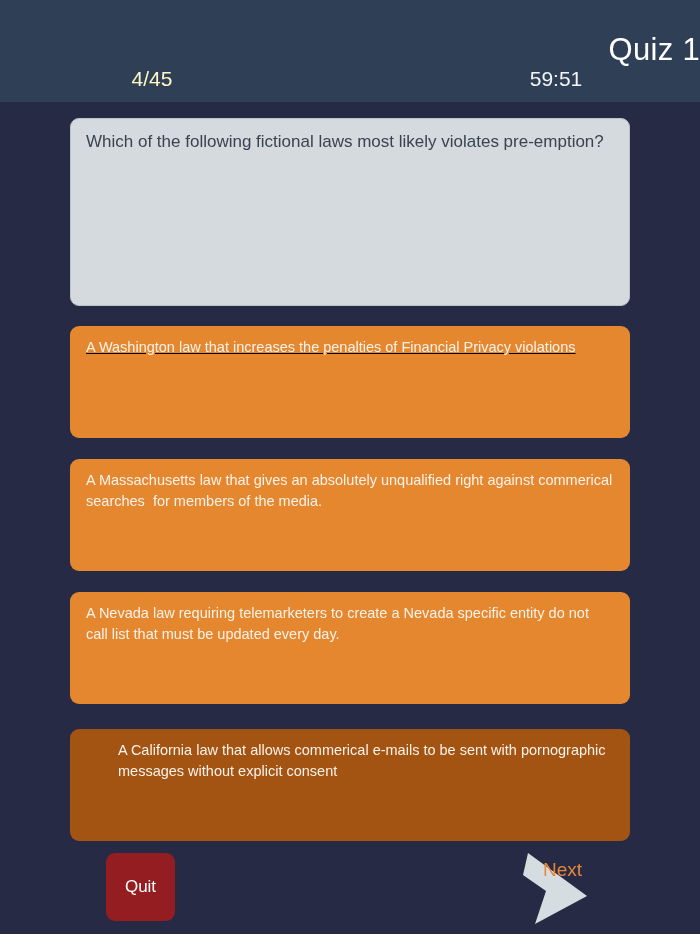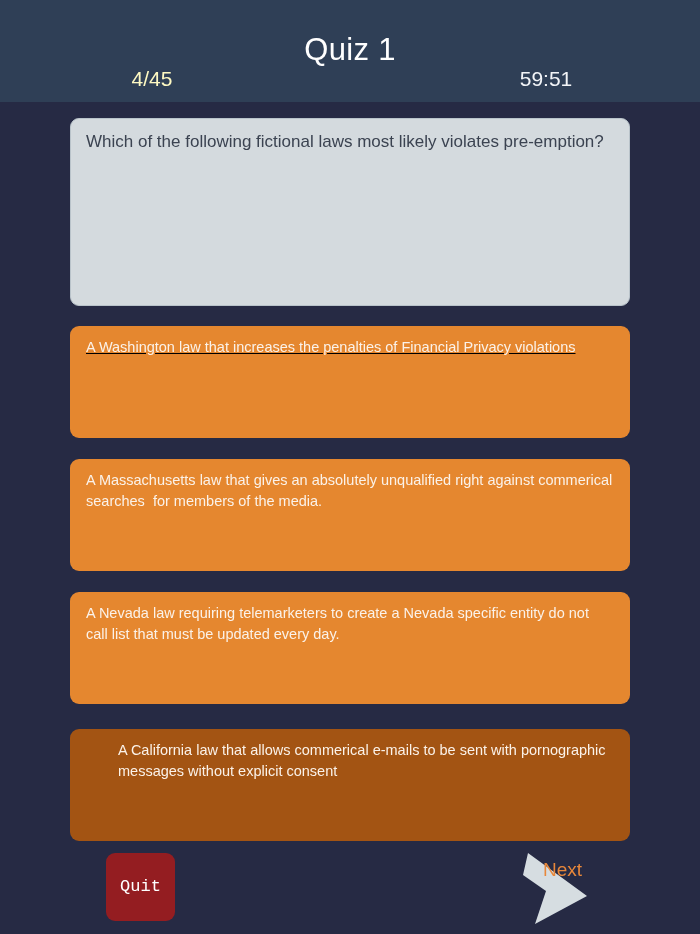--- a/index.html
+++ b/index.html
@@ -22,40 +22,40 @@
     top: 0;
     width: 700px;
     height: 102px;
     background: #2f3f56;
   }
   #quiz-title {
     position: absolute;
     left: 0;
     top: 34px;
     width: 700px;
-    text-align: center;
+    text-align: right;
     color: #ffffff;
     font-size: 31px;
     font-weight: 400;
     letter-spacing: 0.3px;
     line-height: 1;
   }
   #progress-counter {
     position: absolute;
     left: 92px;
     top: 68px;
     width: 120px;
     text-align: center;
     color: #fef9c3;
     font-size: 21px;
     line-height: 1;
   }
   #timer-display {
     position: absolute;
-    right: 94px;
+    right: 84px;
     top: 68px;
     width: 120px;
     text-align: center;
     color: #f2f4f7;
     font-size: 21px;
     line-height: 1;
   }
 
   
   #question-card {
@@ -109,21 +109,21 @@
   #quit-button {
     position: absolute;
     left: 106px;
     top: 853px;
     width: 69px;
     height: 68px;
     background: #941d21;
     border: none;
     border-radius: 9px;
     color: #ffffff;
-    font-family: Liberation Mono, monospace;
+    font-family: Liberation Sans, sans-serif;
     font-size: 17px;
     line-height: 68px;
     text-align: center;
     padding: 0;
     cursor: pointer;
   }
 
   #next-button {
     position: absolute;
     left: 510px;

